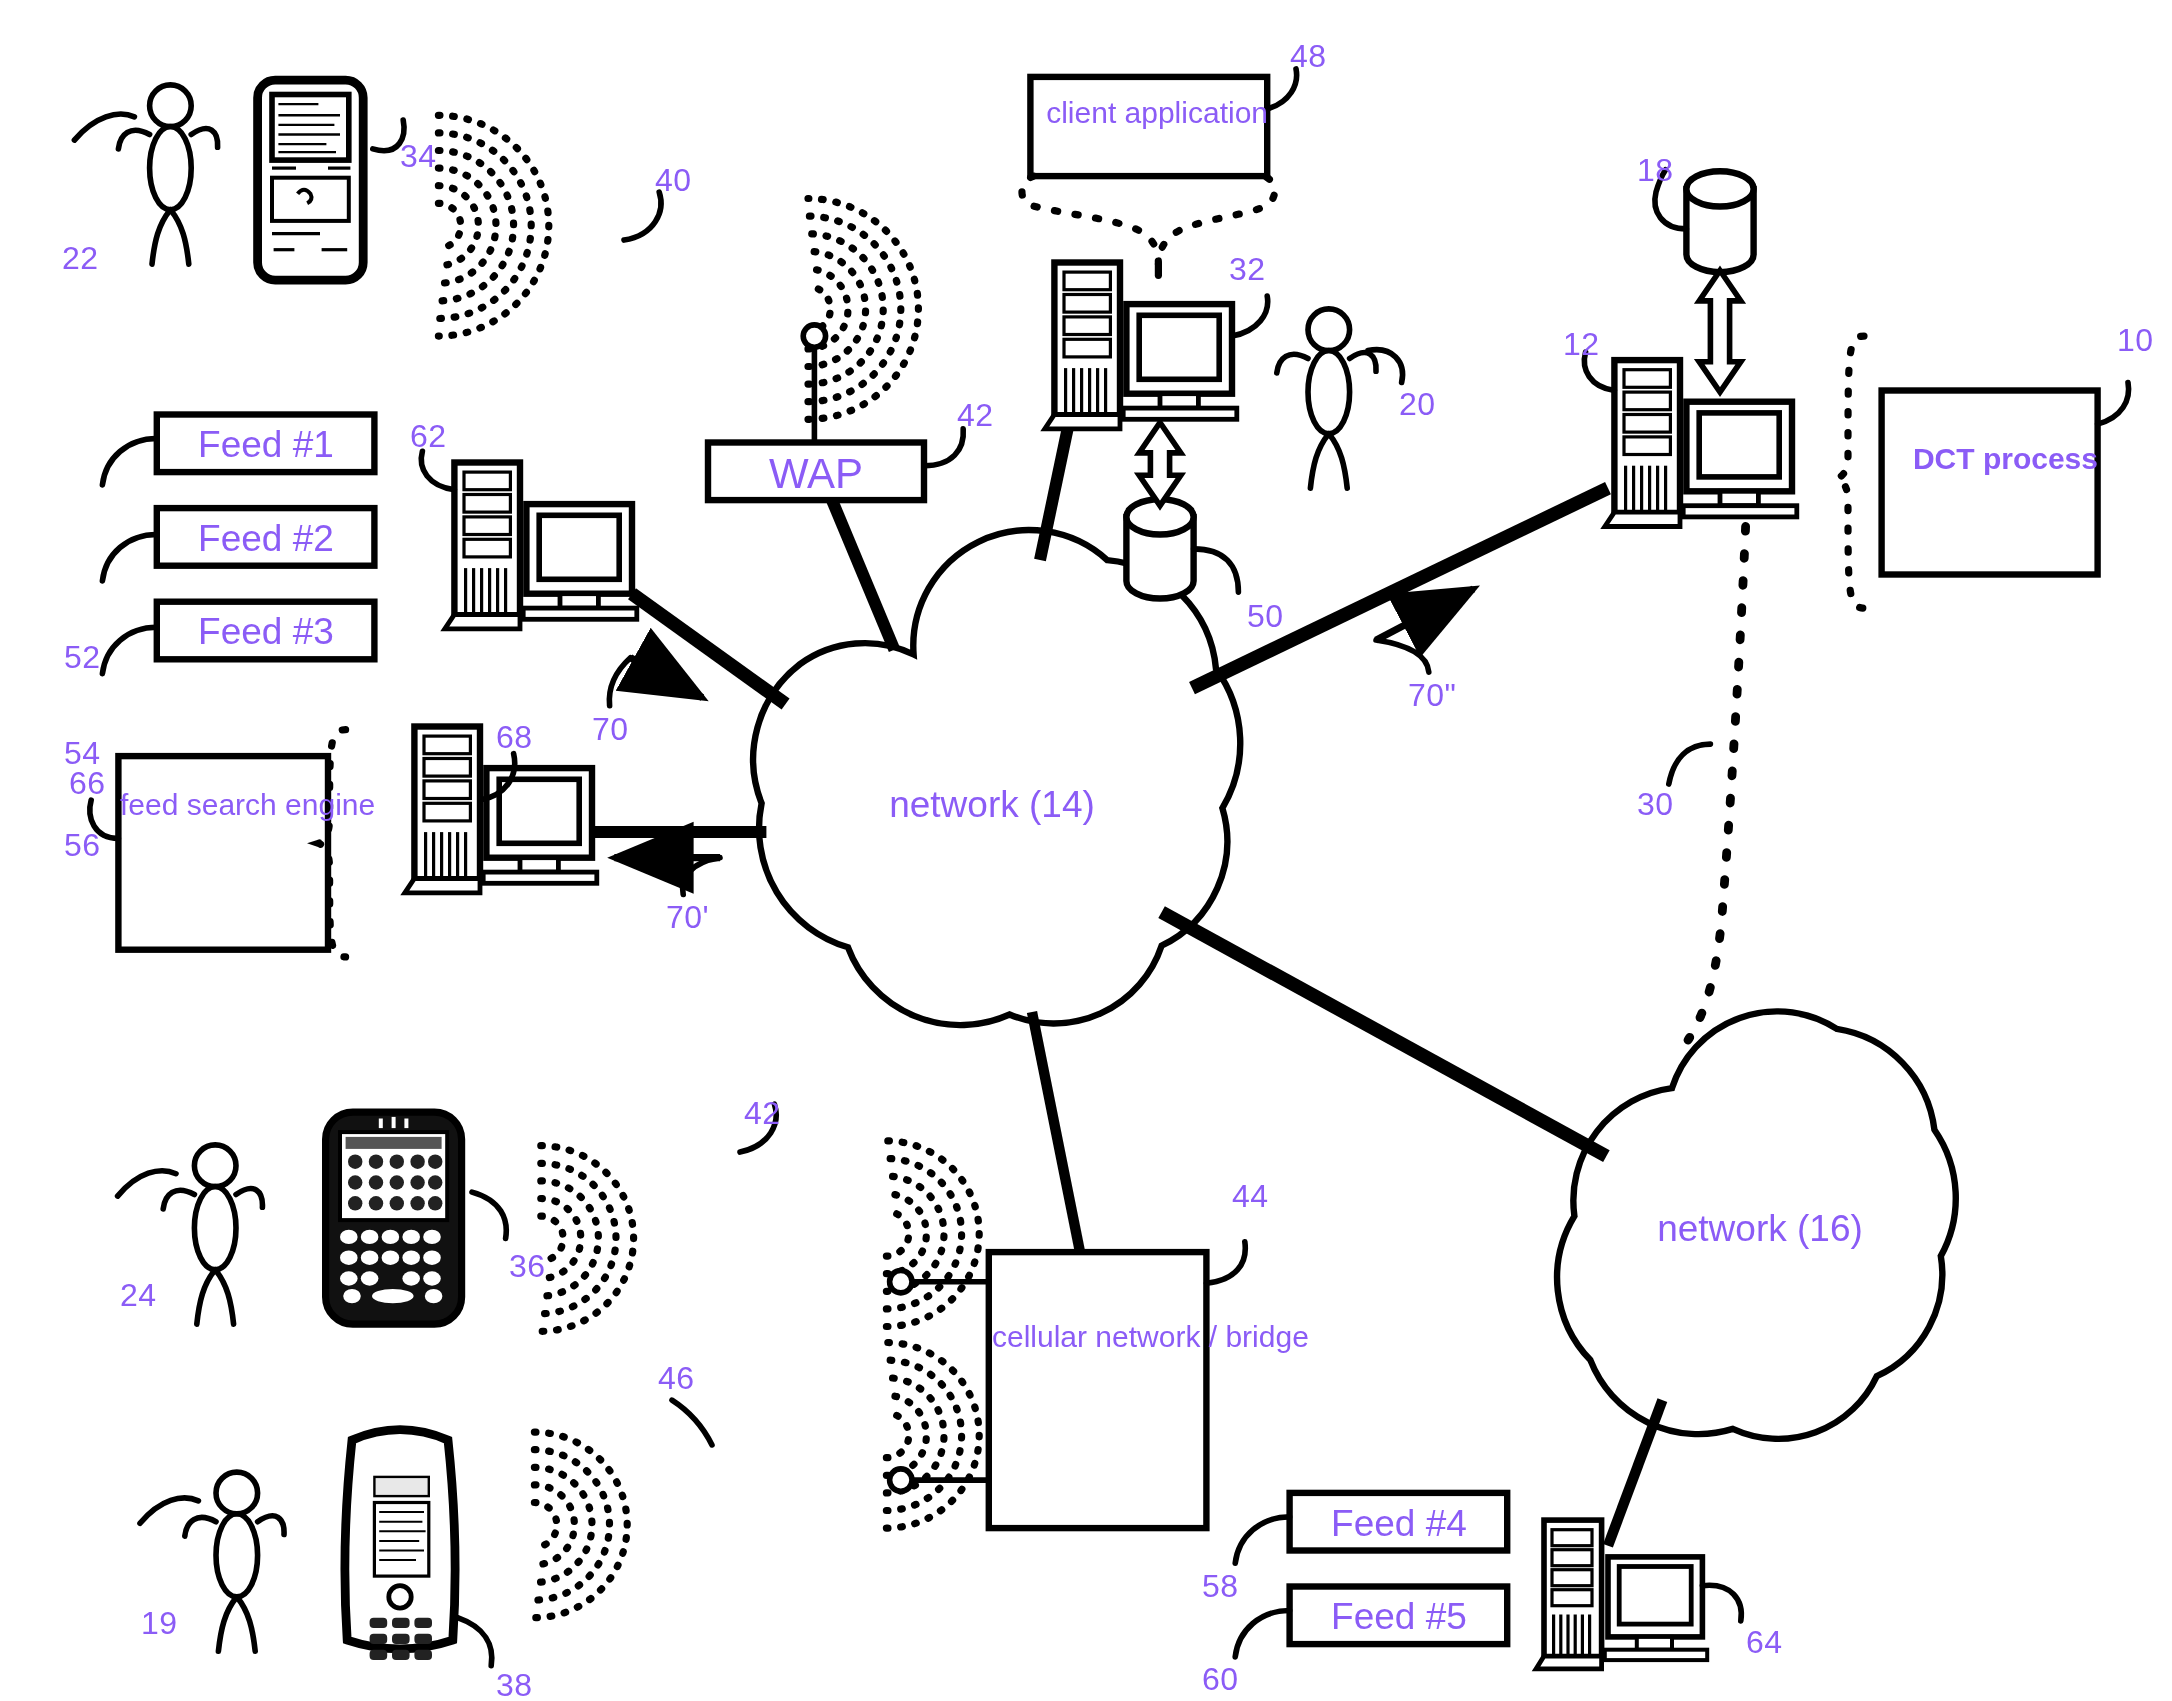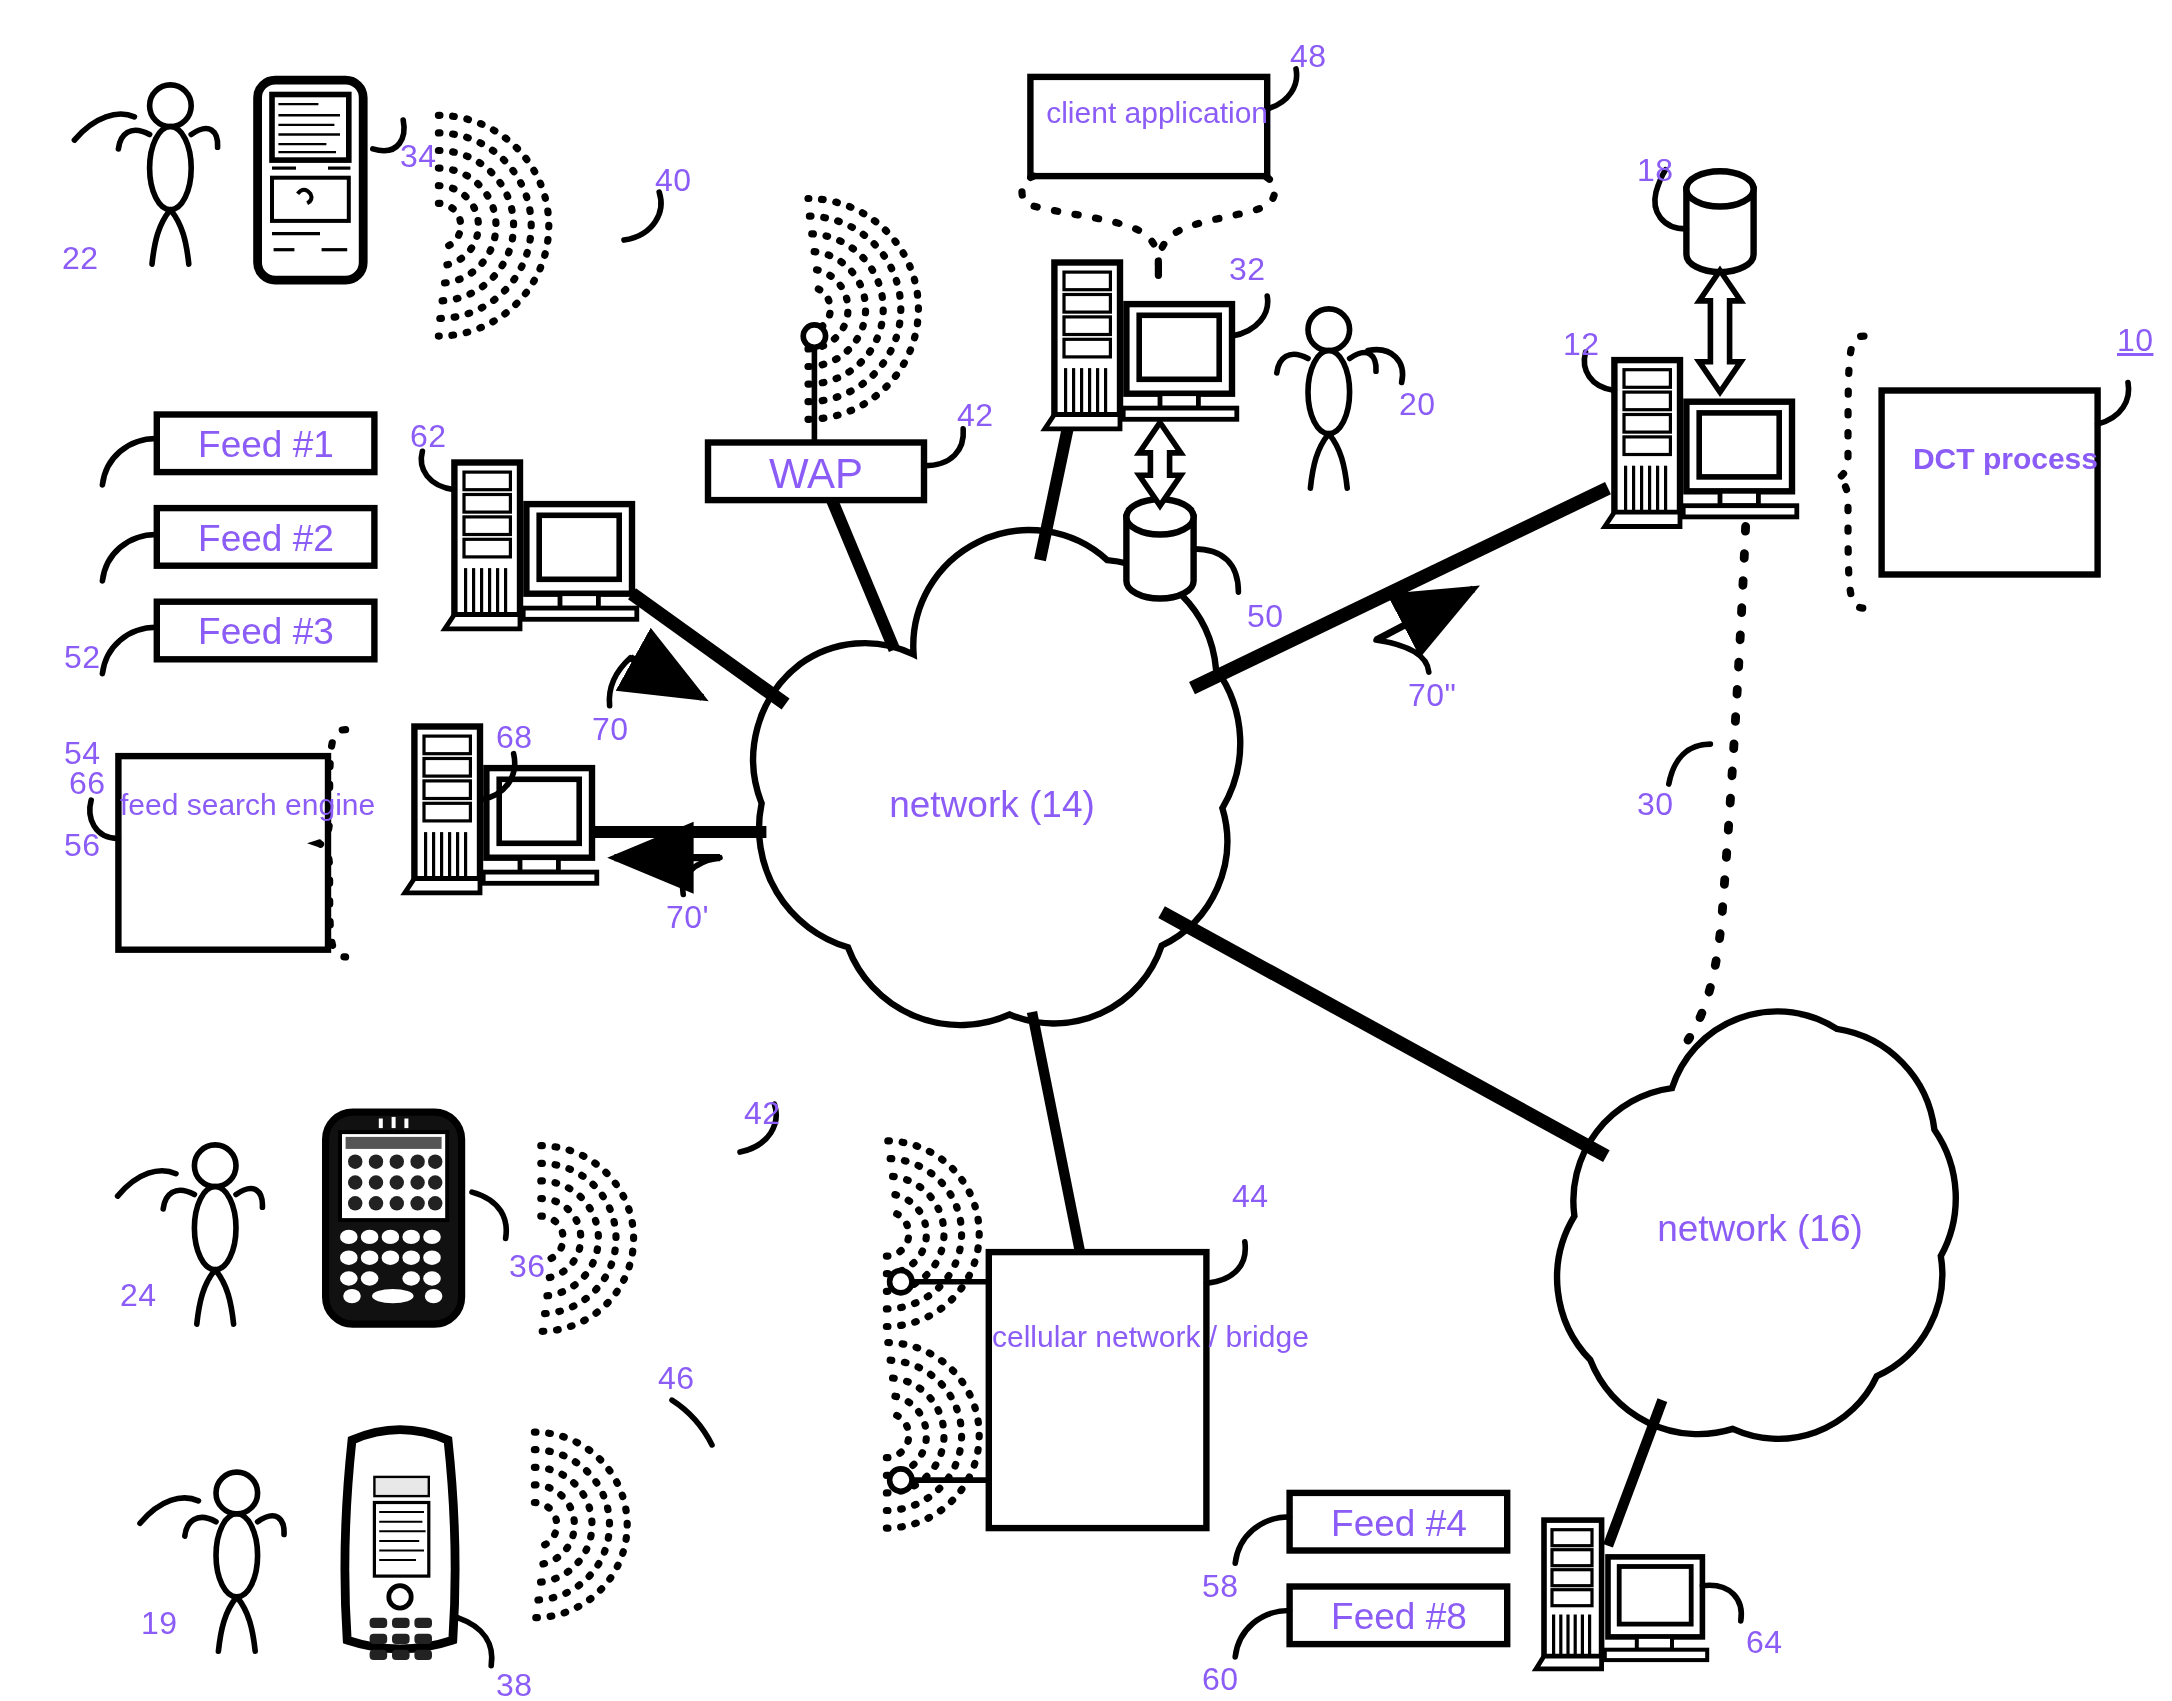--- a/index.html
+++ b/index.html
@@ -454,34 +454,34 @@
 <div class="lbl boxtext" style="left:1031px;top:96px;width:237px;">client application</div>
 <div class="lbl boxtext" style="left:1882px;top:442px;width:216px;font-weight:bold;">DCT process</div>
 <div class="lbl boxtext" style="left:120px;top:788px;width:206px;">feed search engine</div>
 <div class="lbl waptext" style="left:708px;top:450px;width:216px;text-align:center;">WAP</div>
 <div class="lbl boxtext" style="left:992px;top:1320px;width:211px;">cellular network / bridge</div>
 
 <div class="lbl feedtext" style="left:157px;top:424px;width:218px;text-align:center;">Feed #1</div>
 <div class="lbl feedtext" style="left:157px;top:518px;width:218px;text-align:center;">Feed #2</div>
 <div class="lbl feedtext" style="left:157px;top:611px;width:218px;text-align:center;">Feed #3</div>
 <div class="lbl feedtext" style="left:1290px;top:1503px;width:218px;text-align:center;">Feed #4</div>
-<div class="lbl feedtext" style="left:1290px;top:1596px;width:218px;text-align:center;">Feed #8</div>
+<div class="lbl feedtext" style="left:1290px;top:1596px;width:218px;text-align:center;">Feed #5</div>
 
 <div class="lbl cloudtext" style="left:864px;top:784px;width:256px;text-align:center;">network (14)</div>
 <div class="lbl cloudtext" style="left:1632px;top:1208px;width:256px;text-align:center;">network (16)</div>
 
 <div class="lbl refnum" style="left:62px;top:240px;">22</div>
 <div class="lbl refnum" style="left:400px;top:138px;">34</div>
 <div class="lbl refnum" style="left:655px;top:162px;">40</div>
 <div class="lbl refnum" style="left:1290px;top:38px;">48</div>
 <div class="lbl refnum" style="left:1229px;top:251px;">32</div>
 <div class="lbl refnum" style="left:1399px;top:386px;">20</div>
 <div class="lbl refnum" style="left:1637px;top:152px;">18</div>
 <div class="lbl refnum" style="left:1563px;top:326px;">12</div>
-<div class="lbl refnum" style="left:2117px;top:322px;text-decoration:underline;">10</div>
+<div class="lbl refnum" style="left:2117px;top:322px;">10</div>
 <div class="lbl refnum" style="left:957px;top:397px;">42</div>
 <div class="lbl refnum" style="left:410px;top:418px;">62</div>
 <div class="lbl refnum" style="left:64px;top:639px;">52</div>
 <div class="lbl refnum" style="left:64px;top:735px;">54</div>
 <div class="lbl refnum" style="left:64px;top:827px;">56</div>
 <div class="lbl refnum" style="left:69px;top:765px;">66</div>
 <div class="lbl refnum" style="left:496px;top:719px;">68</div>
 <div class="lbl refnum" style="left:592px;top:711px;">70</div>
 <div class="lbl refnum" style="left:666px;top:899px;">70'</div>
 <div class="lbl refnum" style="left:1408px;top:677px;">70"</div>

